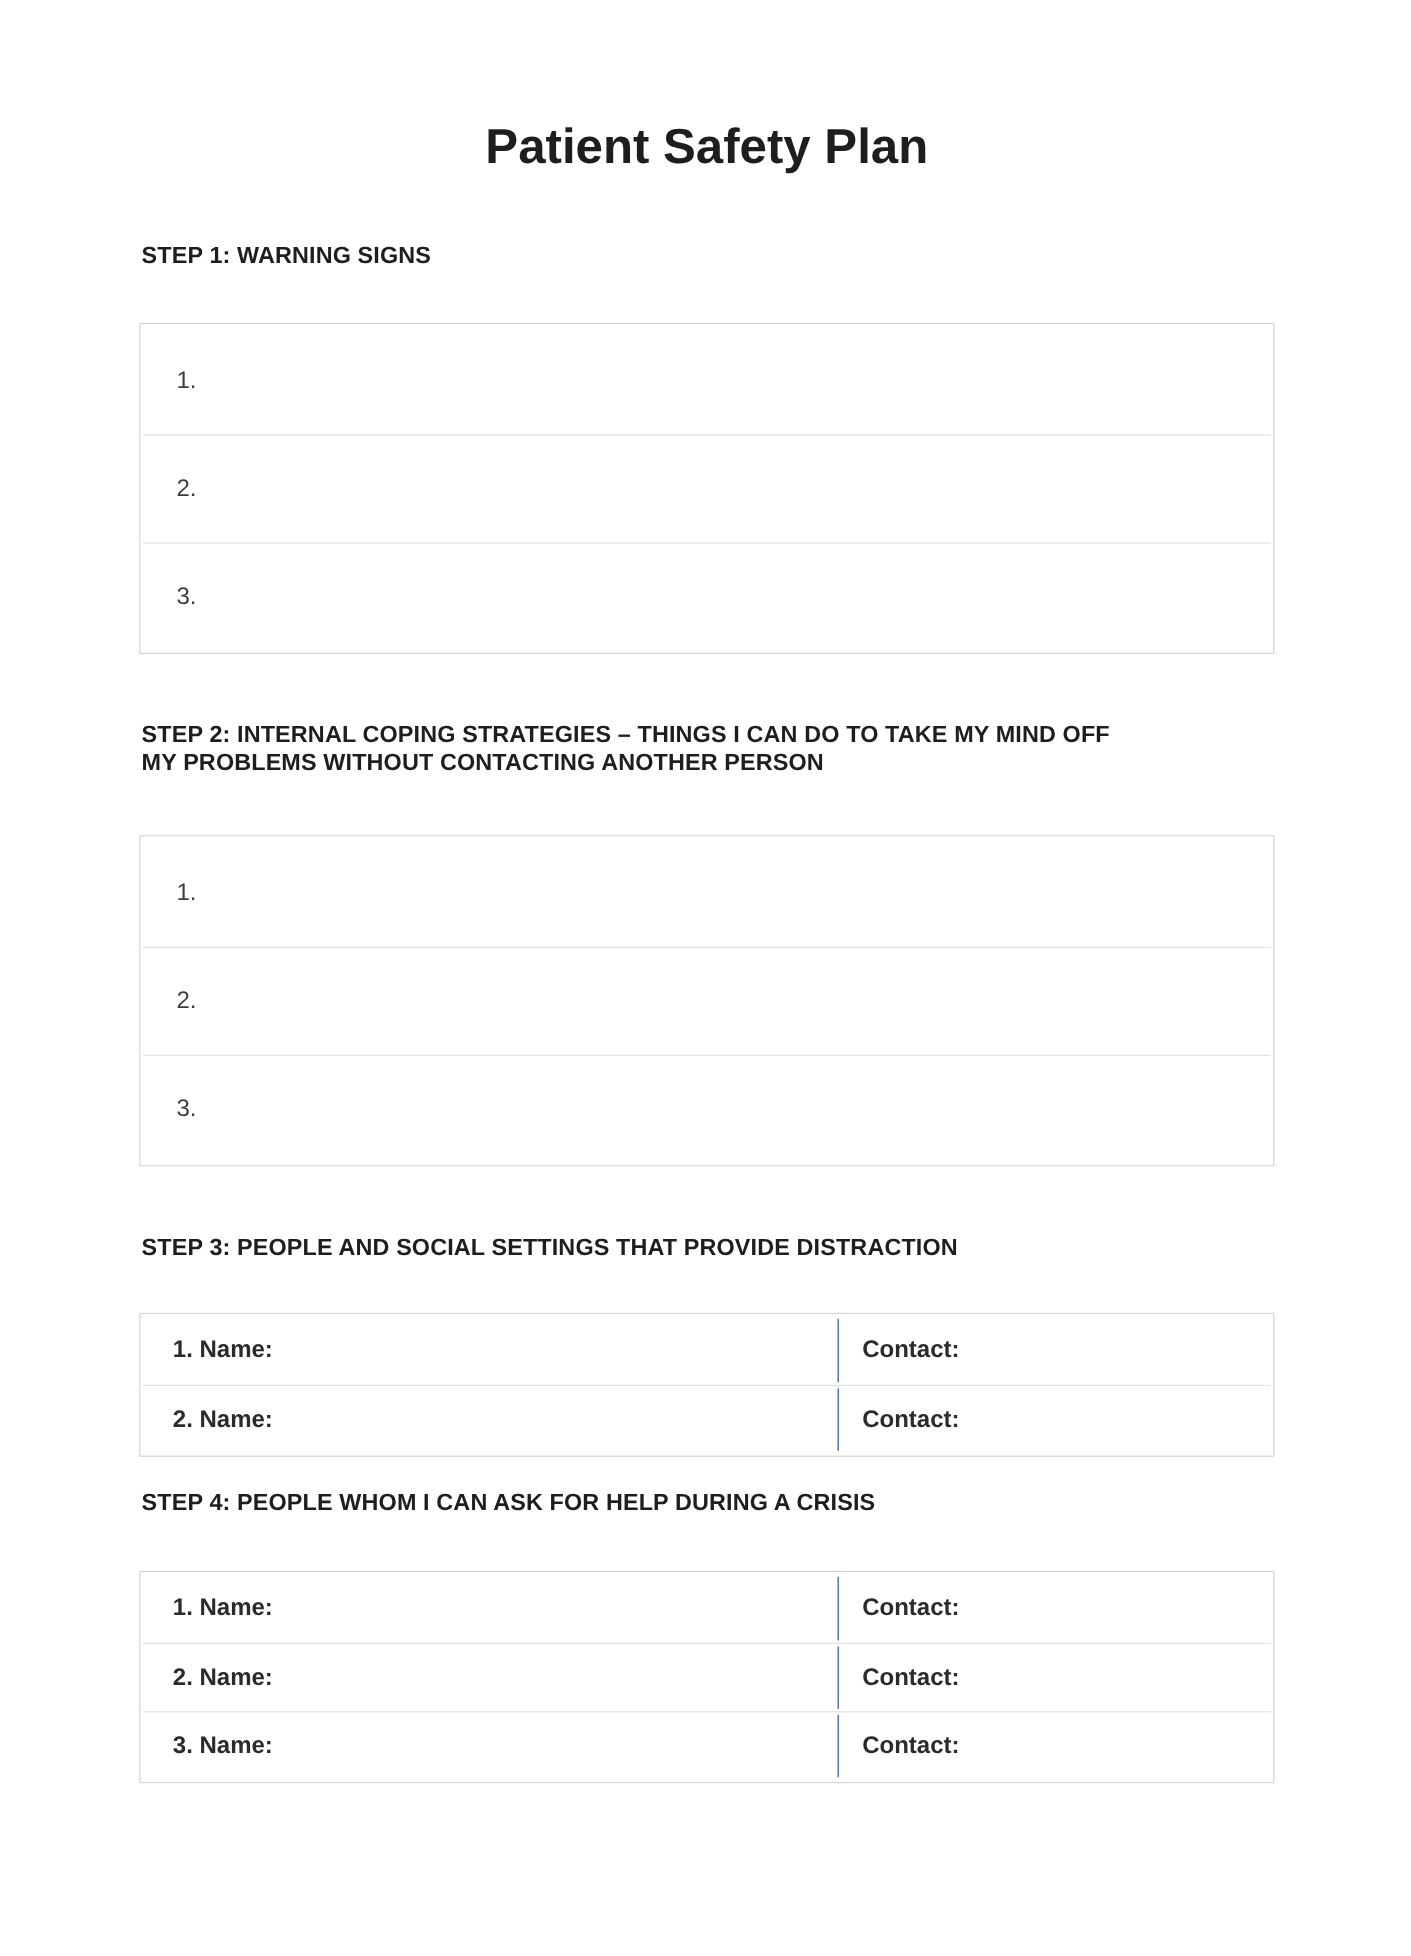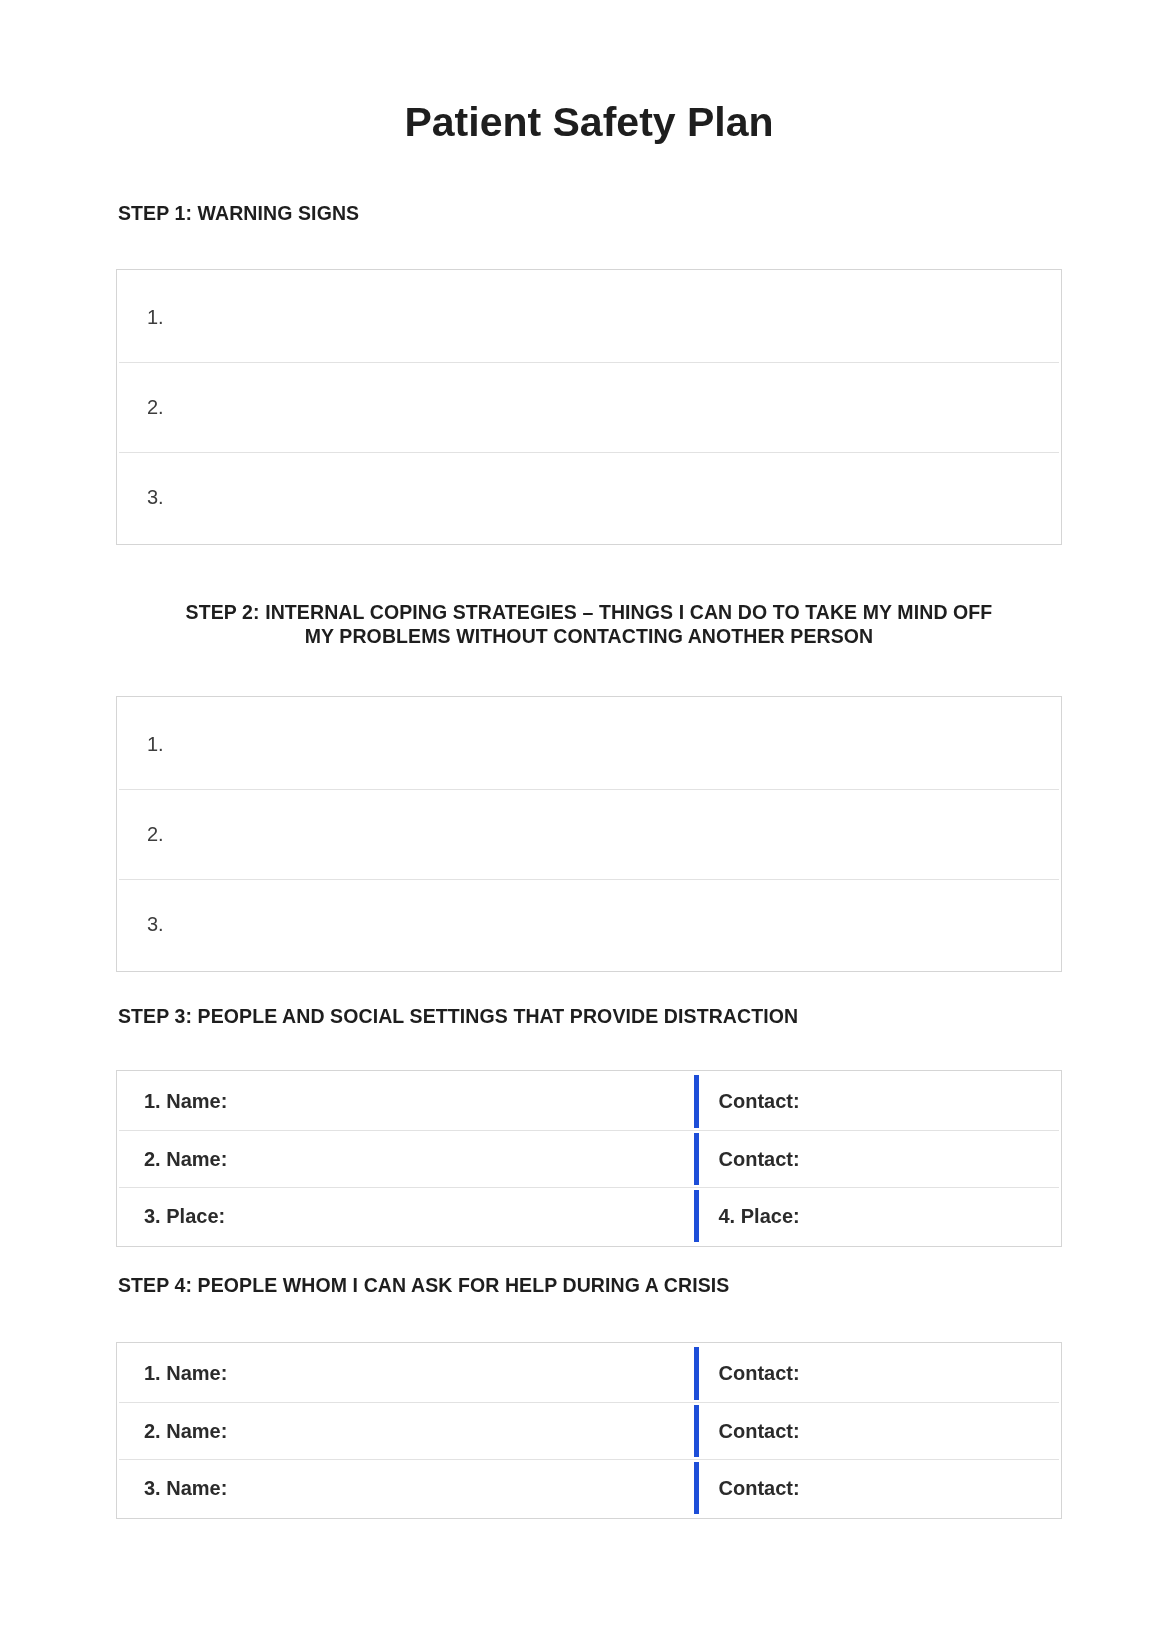--- a/index.html
+++ b/index.html
@@ -30,22 +30,22 @@
   }
   .section-heading {
     font-size: 19.5px;
     line-height: 24px;
     font-weight: 700;
     color: #1e1e1e;
     white-space: pre-line;
     letter-spacing: 0.1px;
   }
   .step1-heading { margin-top: 49px; }
-  .step2-heading { margin-top: 49px; text-align: center; }
-  .step3-heading { margin-top: 26px; }
+  .step2-heading { margin-top: 49px; }
+  .step3-heading { margin-top: 50px; }
   .step4-heading { margin-top: 20px; }
 
   
   .lines-box {
     margin-top: 42px;
     border: 1px solid #d5d5d5;
     background: #ffffff;
   }
   .step2-box { margin-top: 46px; }
   .lines-row {
@@ -75,21 +75,21 @@
     border-top: 1px solid #e2e2e2;
   }
   .ctable-row:first-child { border-top: none; }
   .ctable-cell {
     display: flex;
     align-items: center;
   }
   .ctable-cell.cell-left {
     width: 61.7%;
     padding-left: 21px;
-    border-right: 5px solid #1d4ed8;
+    border-right: 1px solid #1d4ed8;
   }
   .ctable-cell.cell-right {
     flex: 1;
     padding-left: 18px;
   }
   .cell-label {
     font-size: 20px;
     font-weight: 700;
     color: #2b2b2b;
   }
@@ -145,28 +145,20 @@
           </div>
         </div>
         <div class="ctable-row">
           <div class="ctable-cell cell-left">
             <span class="cell-label">2. Name:</span>
           </div>
           <div class="ctable-cell cell-right">
             <span class="cell-label">Contact:</span>
           </div>
         </div>
-        <div class="ctable-row">
-          <div class="ctable-cell cell-left">
-            <span class="cell-label">3. Place:</span>
-          </div>
-          <div class="ctable-cell cell-right">
-            <span class="cell-label">4. Place:</span>
-          </div>
-        </div>
       </div>
     </section>
 
     <section>
       <h2 class="section-heading step4-heading">STEP 4: PEOPLE WHOM I CAN ASK FOR HELP DURING A CRISIS</h2>
       <div class="ctable step4-table">
         <div class="ctable-row">
           <div class="ctable-cell cell-left">
             <span class="cell-label">1. Name:</span>
           </div>

